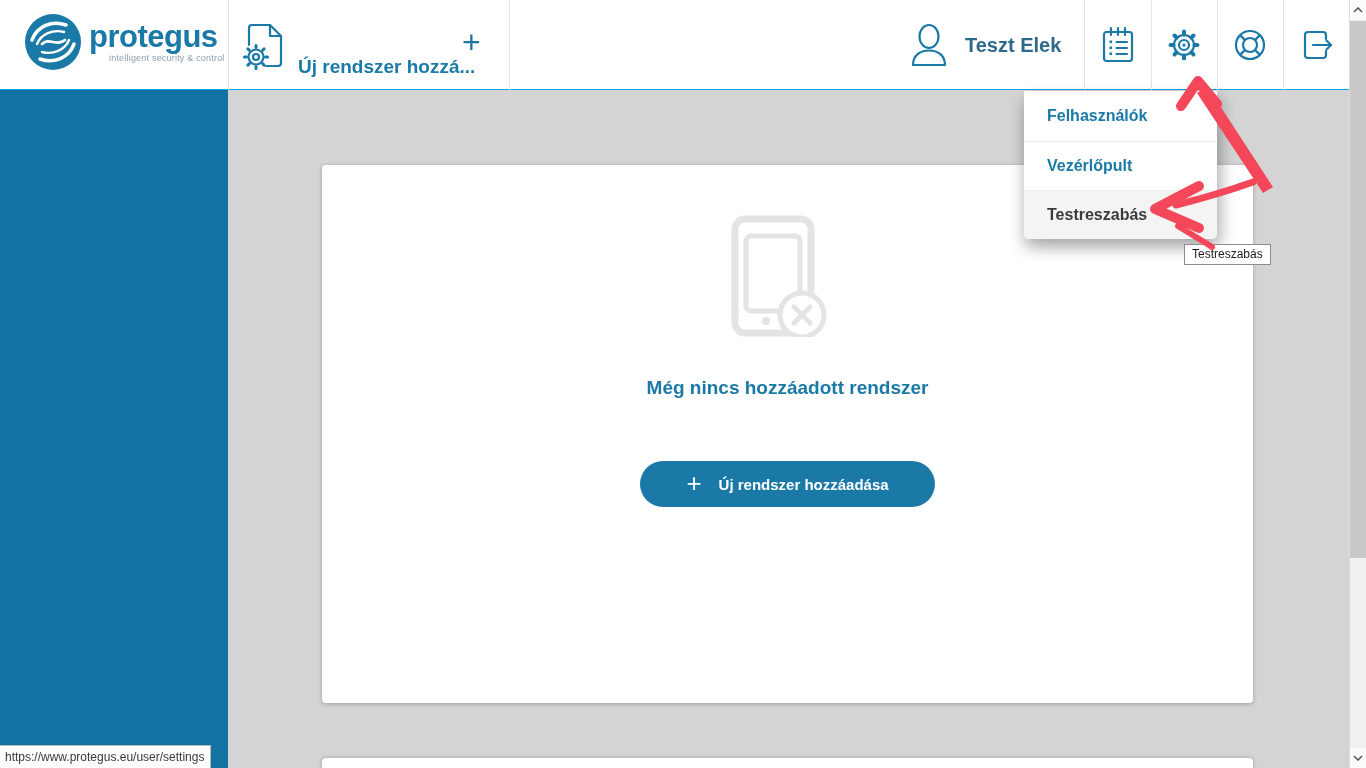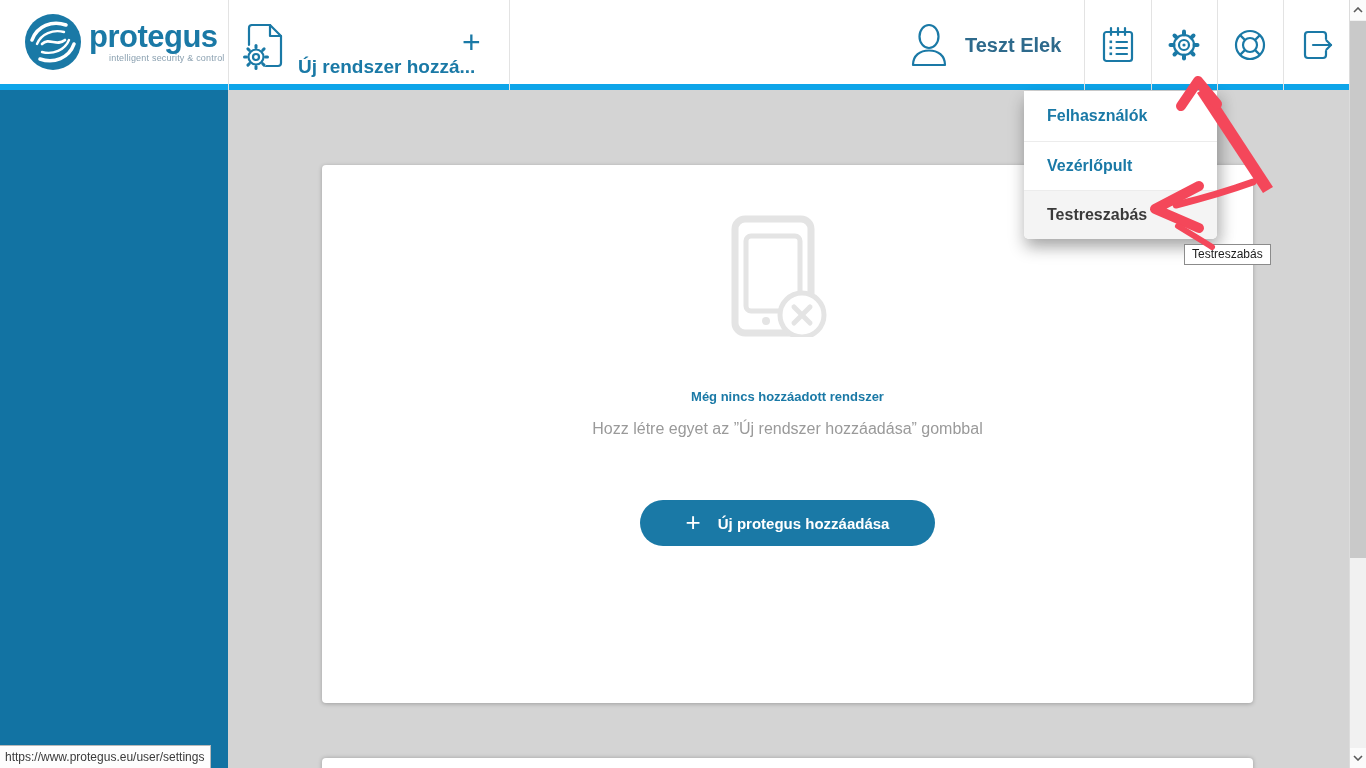--- a/index.html
+++ b/index.html
@@ -4,21 +4,21 @@
 <style>
   html,body{margin:0;padding:0;background:#888;}
   *{box-sizing:border-box;}
   .page{
     position:relative;width:1366px;height:768px;overflow:hidden;background:#fff;
     font-family:"Liberation Sans",sans-serif;
   }
   
   .content-bg{position:absolute;left:228px;top:90px;width:1121px;height:678px;background:var(--bg,#d4d4d4);z-index:1;}
   .sidebar{position:absolute;left:0;top:90px;width:228px;height:678px;background:var(--sidebar,#1273a3);z-index:2;}
-  .header{position:absolute;left:0;top:0;width:1349px;height:90px;background:#fff;border-bottom:6px solid #0ea5e9;z-index:3;}
+  .header{position:absolute;left:0;top:0;width:1349px;height:90px;background:#fff;border-bottom:1px solid #0ea5e9;z-index:3;}
   .vdiv{position:absolute;top:0;width:1px;height:90px;background:#e3e3e3;}
   
   .logo{position:absolute;left:24px;top:13px;display:flex;align-items:center;gap:7px;}
   .logo-text{display:flex;flex-direction:column;line-height:1;}
   .logo-name{font-size:31px;font-weight:700;color:var(--brand,#1a79a6);letter-spacing:-0.5px;}
   .logo-tagline{font-size:9px;color:#8aa0b0;margin-top:2px;letter-spacing:0.2px;padding-left:20px;}
   
   .tab-add{position:absolute;left:240px;top:0;height:90px;display:flex;align-items:center;gap:12px;cursor:pointer;}
   .tab-add-label{font-size:19px;font-weight:700;color:var(--brand,#1a79a6);margin-top:43px;}
   .tab-plus{position:absolute;left:462px;top:26px;font-size:32px;font-weight:300;color:var(--brand,#1a79a6);line-height:1;cursor:pointer;}
@@ -37,21 +37,21 @@
   .tooltip{position:absolute;left:1184px;top:244px;background:#fff;border:1px solid #8b8b8b;
            padding:2px 7px 3px;font-size:12px;color:#1c1c1c;z-index:6;white-space:nowrap;}
   
   .card{position:absolute;left:322px;top:165px;width:931px;height:538px;background:#fff;border-radius:4px;
         box-shadow:0 1px 4px rgba(0,0,0,.25);z-index:2;}
   .card-header{height:87px;background:var(--cardheader,#f3f3f3);border-bottom:1px solid #e1e1e1;
                border-radius:4px 4px 0 0;display:flex;align-items:center;padding-left:56px;}
   .card-title{font-size:18px;font-weight:700;color:var(--brand,#1a79a6);}
   .card-body{display:flex;flex-direction:column;align-items:center;}
   .empty-icon{margin-top:50px;}
-  .empty-title{margin-top:52px;font-size:13px;font-weight:700;color:var(--brand,#1a79a6);}
+  .empty-title{margin-top:40px;font-size:19px;font-weight:700;color:var(--brand,#1a79a6);}
   .empty-sub{margin-top:16px;font-size:16px;color:var(--muted,#9a9a9a);}
   .btn-add{margin-top:62px;height:46px;padding:0 46px;border:none;border-radius:23px;background:var(--brand,#1a79a6);
            color:#fff;display:flex;align-items:center;gap:17px;font-size:15px;font-weight:700;cursor:pointer;
            font-family:"Liberation Sans",sans-serif;}
   .btn-add .plus{font-size:26px;font-weight:300;line-height:1;margin-top:-3px;}
   .card-next{position:absolute;left:322px;top:758px;width:931px;height:14px;background:#fff;border-radius:4px 4px 0 0;
              box-shadow:0 0 4px rgba(0,0,0,.25);z-index:2;}
   
   .arrows{position:absolute;left:0;top:0;width:1366px;height:768px;z-index:7;pointer-events:none;}
   
@@ -209,24 +209,23 @@
         <svg width="114" height="122" viewBox="0 0 114 122" stroke="var(--emptyicon,#e4e4e4)" fill="none">
           <rect x="4" y="4" width="76" height="114" rx="10" stroke-width="7"></rect>
           <rect x="15" y="21" width="54" height="75" rx="5" stroke-width="5"></rect>
           <circle cx="35" cy="106" r="4" fill="var(--emptyicon,#e4e4e4)" stroke="none"></circle>
           <circle cx="71" cy="100" r="22" fill="#fff" stroke-width="5"></circle>
           <line x1="63" y1="92" x2="79" y2="108" stroke-width="5" stroke-linecap="round"></line>
           <line x1="79" y1="92" x2="63" y2="108" stroke-width="5" stroke-linecap="round"></line>
         </svg>
       </span>
       <span class="empty-title">Még nincs hozzáadott rendszer</span>
-      <span class="empty-sub">Hozz létre egyet az ”Új rendszer hozzáadása” gombbal</span>
       <button class="btn-add">
         <span class="plus">+</span>
-        <span>Új protegus hozzáadása</span>
+        <span>Új rendszer hozzáadása</span>
       </button>
     </div>
   </div>
 
   <div class="card-next"></div>
 
   <svg class="arrows" viewBox="0 0 1366 768">
 
     <g>
       <polygon points="1263,193 1273,187 1207,86 1197,93" fill="var(--red,#f4475a)"></polygon>

